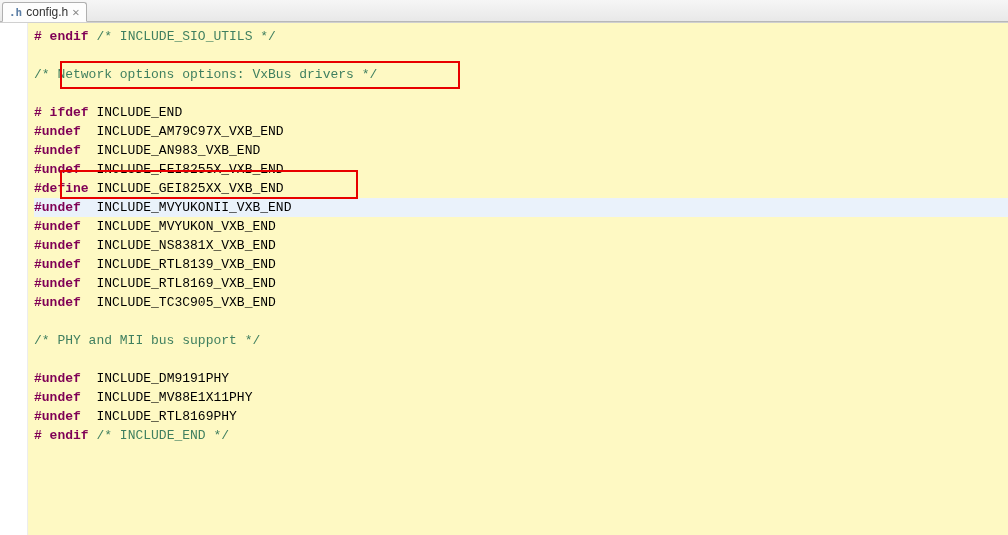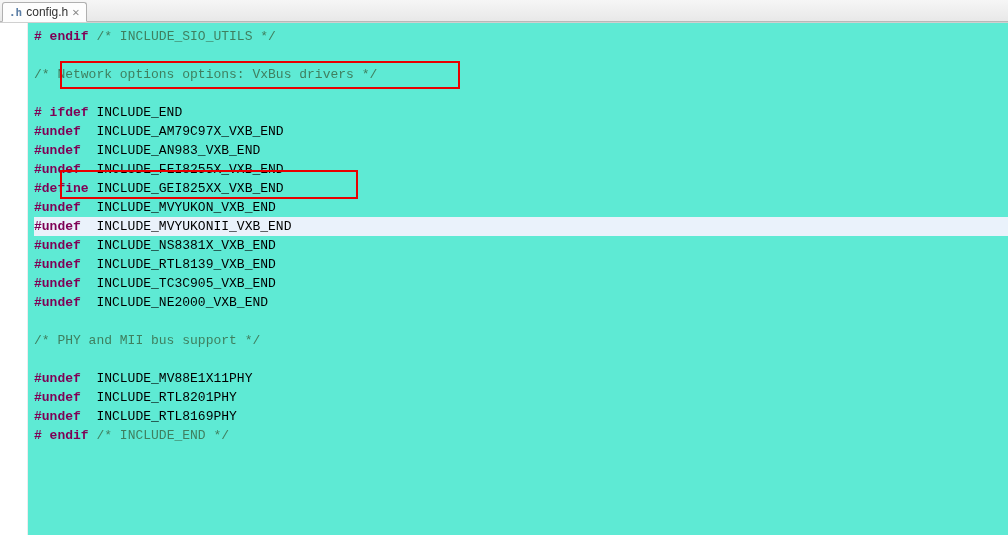--- a/index.html
+++ b/index.html
@@ -4,21 +4,21 @@
 <style>
   * { margin: 0; padding: 0; box-sizing: border-box; }
   html, body { width: 1008px; height: 535px; overflow: hidden; font-family: "Segoe UI", Tahoma, sans-serif; font-size: 12px; background: #fff; }
   .tabbar { display: flex; align-items: flex-end; height: 22px; background: linear-gradient(#f6f6f6,#e8e8e8); border-bottom: 1px solid #b8b8b8; padding-left: 2px; }
   .tab { display: flex; align-items: center; gap: 4px; height: 20px; padding: 0 6px; background: #fdfdfd; border: 1px solid #b0b0b0; border-bottom: 1px solid #fdfdfd; border-radius: 3px 3px 0 0; position: relative; top: 1px; }
   .tab .h-icon { color: #5b7ea5; font-weight: bold; font-family: Consolas, monospace; font-size: 11px; }
   .tab .label { color: #333; }
   .tab .close { color: #888; font-family: Consolas, monospace; cursor: pointer; }
   .editor-wrap { display: flex; height: calc(535px - 22px); border-top: 1px solid #d0d0d0; }
   .gutter { width: 28px; background: #fff; border-right: 1px solid #ededed; }
-  .code { flex: 1; background: #5eead4; font-family: Consolas, "Courier New", monospace; font-size: 13px; line-height: 19px; padding: 4px 0 0 6px; position: relative; }
+  .code { flex: 1; background: #fef9c3; font-family: Consolas, "Courier New", monospace; font-size: 13px; line-height: 19px; padding: 4px 0 0 6px; position: relative; }
   .line { white-space: pre; height: 19px; }
   .line.hl { background: #eaf2fb; }
   .kw { color: #7f0055; font-weight: bold; }
   .cm { color: #3f7f5f; }
   .pl { color: #000; }
   .redbox { border: 2px solid #e80000; position: absolute; pointer-events: none; }
 </style>
 </head>
 <body>
 
@@ -37,27 +37,27 @@
     <div class="redbox" id="box2" style="left: 32px; top: 147px; width: 298px; height: 29px;"></div>
   <div class="line"><span class="kw"># endif</span><span class="pl"> </span><span class="cm">/* INCLUDE_SIO_UTILS */</span></div>
       <div class="line">&nbsp;</div>
       <div class="line"><span class="cm">/* Network options options: VxBus drivers */</span></div>
       <div class="line">&nbsp;</div>
       <div class="line"><span class="kw"># ifdef</span><span class="pl"> INCLUDE_END</span></div>
       <div class="line"><span class="kw">#undef</span><span class="pl">  INCLUDE_AM79C97X_VXB_END</span></div>
       <div class="line"><span class="kw">#undef</span><span class="pl">  INCLUDE_AN983_VXB_END</span></div>
       <div class="line"><span class="kw">#undef</span><span class="pl">  INCLUDE_FEI8255X_VXB_END</span></div>
       <div class="line"><span class="kw">#define</span><span class="pl"> INCLUDE_GEI825XX_VXB_END</span></div>
+      <div class="line hl"><span class="kw">#undef</span><span class="pl">  INCLUDE_MVYUKONII_VXB_END</span></div>
       <div class="line"><span class="kw">#undef</span><span class="pl">  INCLUDE_MVYUKON_VXB_END</span></div>
-      <div class="line hl"><span class="kw">#undef</span><span class="pl">  INCLUDE_MVYUKONII_VXB_END</span></div>
       <div class="line"><span class="kw">#undef</span><span class="pl">  INCLUDE_NS8381X_VXB_END</span></div>
       <div class="line"><span class="kw">#undef</span><span class="pl">  INCLUDE_RTL8139_VXB_END</span></div>
+      <div class="line"><span class="kw">#undef</span><span class="pl">  INCLUDE_RTL8169_VXB_END</span></div>
       <div class="line"><span class="kw">#undef</span><span class="pl">  INCLUDE_TC3C905_VXB_END</span></div>
-      <div class="line"><span class="kw">#undef</span><span class="pl">  INCLUDE_NE2000_VXB_END</span></div>
       <div class="line">&nbsp;</div>
       <div class="line"><span class="cm">/* PHY and MII bus support */</span></div>
       <div class="line">&nbsp;</div>
+      <div class="line"><span class="kw">#undef</span><span class="pl">  INCLUDE_DM9191PHY</span></div>
       <div class="line"><span class="kw">#undef</span><span class="pl">  INCLUDE_MV88E1X11PHY</span></div>
-      <div class="line"><span class="kw">#undef</span><span class="pl">  INCLUDE_RTL8201PHY</span></div>
       <div class="line"><span class="kw">#undef</span><span class="pl">  INCLUDE_RTL8169PHY</span></div>
       <div class="line"><span class="kw"># endif</span><span class="pl"> </span><span class="cm">/* INCLUDE_END */</span></div>
     </div>
 </div>
 
 </body></html>

